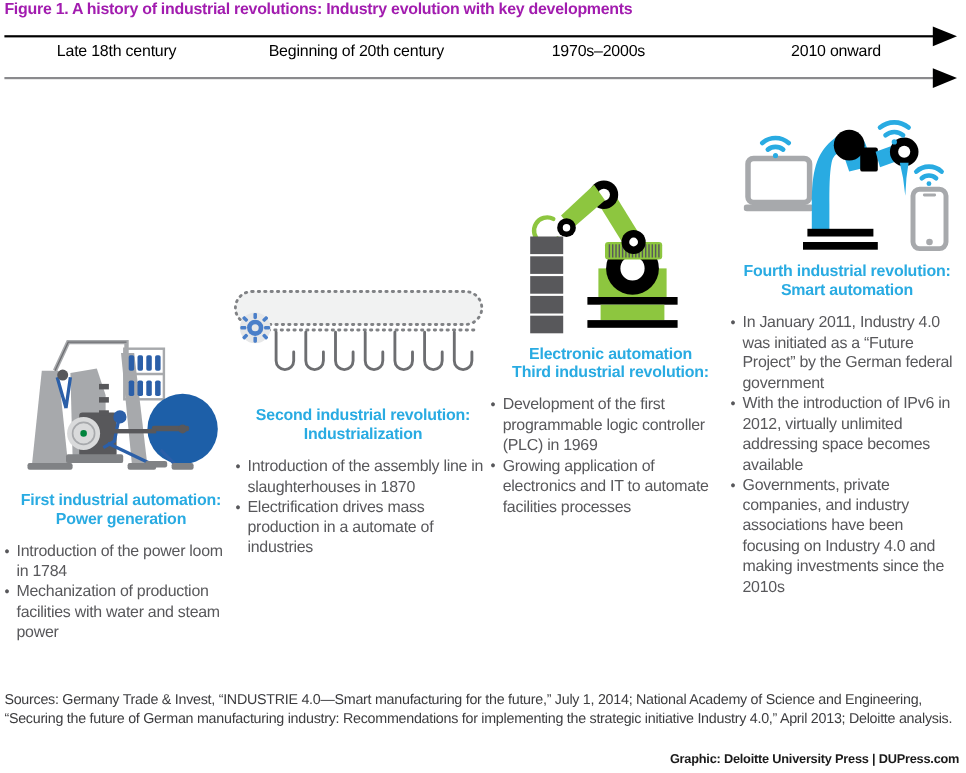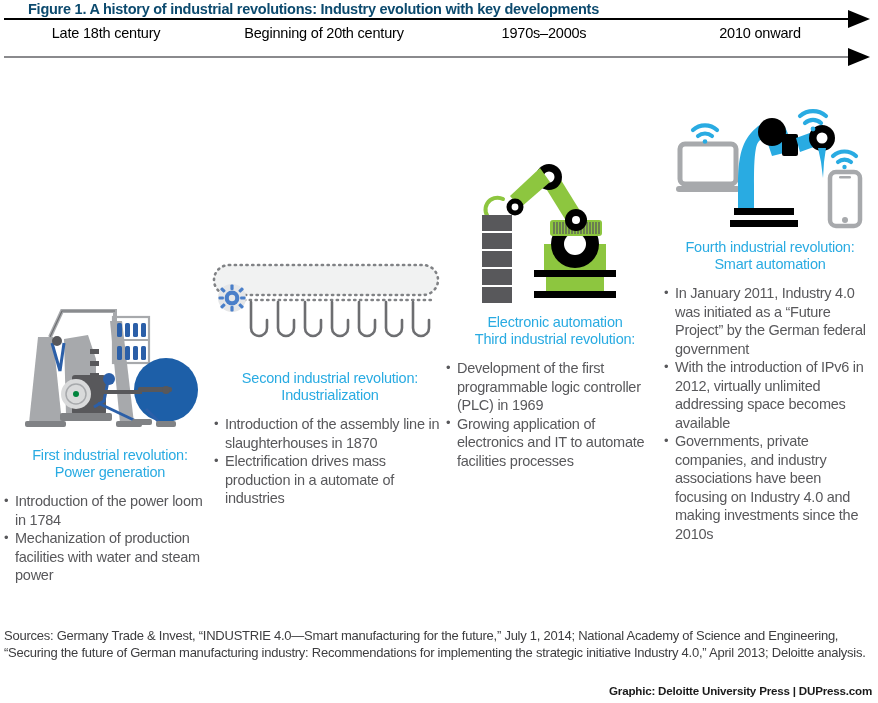--- a/index.html
+++ b/index.html
@@ -9,28 +9,27 @@
     font-family:"Liberation Sans", sans-serif;
     color:#58585b;
     overflow:hidden;
     position:relative;
   }
   .figure{position:relative;width:878px;height:703px;}
 
   
   .title{
     position:absolute;left:4px;top:1px;
-    font-size:14.5px;font-weight:bold;color:#0c4a6e;
+    font-size:14.5px;font-weight:bold;color:#a21caf;
     letter-spacing:-0.25px;
     white-space:nowrap;
-    margin-left:24px;
-  }
-
-  
-  .timeline{position:absolute;left:0;top:12px;width:712px;height:52px;padding-left:28px;}
+  }
+
+  
+  .timeline{position:absolute;left:0;top:26px;width:712px;height:52px;padding-left:28px;}
   .tl-line{position:absolute;left:4px;height:2px;width:845px;}
   .tl-line.top{top:6px;background:#000;}
   .tl-line.bot{top:44px;background:#8a8a8d;}
   .tl-arrow{
     position:absolute;width:0;height:0;
     border-top:9px solid transparent;
     border-bottom:9px solid transparent;
     border-left:22px solid #000;
   }
   .tl-arrow.top{left:848px;top:-2px;}
@@ -41,21 +40,21 @@
     letter-spacing:-0.2px;white-space:nowrap;
   }
   .tl-label.l0{width:212px;}
   .tl-label.l1{width:224px;}
   .tl-label.l2{width:216px;}
   .tl-label.l3{width:216px;}
 
   
   .col{position:absolute;}
   .col-head{
-    color:#29abe2;font-weight:normal;font-size:14.5px;
+    color:#29abe2;font-weight:bold;font-size:14.5px;
     text-align:center;line-height:17px;letter-spacing:-0.2px;
     margin-bottom:11px;
   }
   .bullets{list-style:none;margin:0;padding:0;}
   .bullets li{
     position:relative;padding-left:11px;
     font-size:14.5px;line-height:18.5px;color:#58585b;
     letter-spacing:-0.25px;
     margin-bottom:0px;
   }
@@ -296,21 +295,21 @@
       <g fill="none" stroke="#29abe2" stroke-width="4.2" stroke-linecap="round">
         <path d="M157,56 a17,17 0 0 1 23,0"></path>
         <path d="M162,62 a10,10 0 0 1 13,0"></path>
         <circle cx="168.5" cy="67" r="2.2" fill="#29abe2" stroke="none"></circle>
       </g>
     </svg>
   </div>
 
   <div class="col" id="col1">
     <div class="col-head">
-      <div>First industrial revolution:</div>
+      <div>First industrial automation:</div>
       <div>Power generation</div>
     </div>
     <ul class="bullets">
       <li>Introduction of the power loom in 1784</li>
       <li>Mechanization of production facilities with water and steam power</li>
     </ul>
   </div>
 
   <div class="col" id="col2">
     <div class="col-head">

